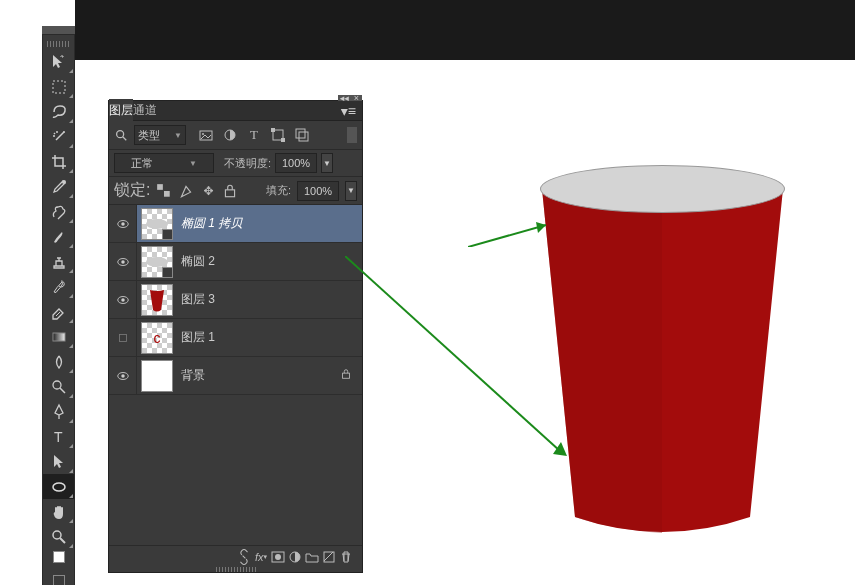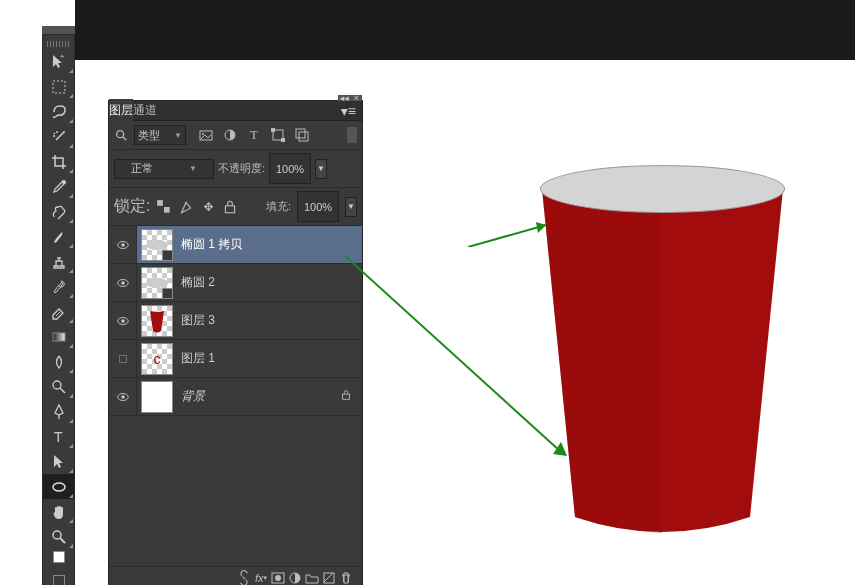--- a/index.html
+++ b/index.html
@@ -29,30 +29,30 @@
   .panel-menu { margin-left: auto; padding: 0 6px; cursor: pointer; color:#ccc; font-size:14px; line-height:14px; }
   .filterbar { display:flex; align-items:center; padding:4px 5px; gap:6px; border-bottom:1px solid #2a2a2a; }
   .search-ico { width:14px; height:14px; display:flex; align-items:center; justify-content:center; }
   .type-select { flex:0 0 52px; height:20px; background:#333; border:1px solid #222; display:flex; align-items:center; justify-content:space-between; padding:0 3px; font-size:11px; cursor:pointer; }
   .type-select .dd { font-size:8px; color:#999; }
   .filter-icons { display:flex; gap:8px; margin-left:6px; }
   .filter-icons .fi { width:16px; height:16px; display:flex; align-items:center; justify-content:center; cursor:pointer; }
   .filter-toggle { margin-left:auto; width:10px; height:16px; background:#555; cursor:pointer; }
   .blendrow { display:flex; align-items:center; padding:3px 5px; gap:4px; border-bottom:1px solid #2a2a2a; }
   .blend-select { flex:0 0 100px; height:20px; background:#333; border:1px solid #222; display:flex; align-items:center; justify-content:space-between; padding:0 16px; font-size:11px; cursor:pointer; }
-  .op-label { font-size:11px; color:#bbb; }
-  .op-val { width:42px; height:31px; background:#333; border:1px solid #222; display:flex; align-items:center; justify-content:center; font-size:11px; cursor:pointer; }
+  .op-label { font-size:11px; color:#bbb; margin-left:6px; }
+  .op-val { width:42px; height:20px; background:#333; border:1px solid #222; display:flex; align-items:center; justify-content:center; font-size:11px; cursor:pointer; }
   .op-dd { width:12px; height:20px; background:#444; border:1px solid #222; display:flex; align-items:center; justify-content:center; font-size:8px; cursor:pointer; }
   .lockrow { display:flex; align-items:center; padding:3px 5px; gap:6px; border-bottom:1px solid #2a2a2a; }
   .lock-label { font-size:16px; color:#bbb; }
   .lock-icons { display:flex; gap:6px; }
   .lock-icons .li { width:16px; height:16px; display:flex; align-items:center; justify-content:center; cursor:pointer; font-size:12px; color:#bbb; }
   .layers { background:#3a3a3a; }
   .layer { display:flex; align-items:center; height:38px; border-bottom:1px solid #2d2d2d; }
-  .layer.selected .layer-body { background:#5a6e8c; color:#fff; }
+  .layer.selected .layer-body { background:#5a6e8c; color:#fff;font-style:italic; }
   .vis-col { width:28px; display:flex; align-items:center; justify-content:center; border-right:1px solid #2d2d2d; height:100%; cursor:pointer; }
   .eye { width:14px; height:14px; }
   .layer-body { flex:1; display:flex; align-items:center; height:100%; padding-left:4px; gap:8px; cursor:pointer; }
   .thumb { width:32px; height:32px; background:#fff; border:1px solid #888; display:flex; align-items:center; justify-content:center; overflow:hidden; }
   .thumb.checker { background-image: linear-gradient(45deg,#ccc 25%,transparent 25%,transparent 75%,#ccc 75%),linear-gradient(45deg,#ccc 25%,#fff 25%,#fff 75%,#ccc 75%); background-size:10px 10px; background-position:0 0,5px 5px; }
   .thumb-badge { position:relative; }
   .thumb-badge::after { content:""; position:absolute; right:-2px; bottom:-2px; width:10px; height:10px; background:#3a3a3a; border:1px solid #888; }
   .layer-name { font-size:12px; }
   .layer-lock { margin-left:auto; margin-right:10px; font-size:12px; color:#bbb; }
   .layers-empty { height:150px; }
@@ -483,21 +483,21 @@
       </div>
       <div class="layer">
         <div class="vis-col">
           <svg class="eye" viewBox="0 0 16 16">
             <ellipse cx="8" cy="8" rx="6" ry="4" fill="none" stroke="#ccc"></ellipse>
             <circle cx="8" cy="8" r="2" fill="#ccc"></circle>
           </svg>
         </div>
         <div class="layer-body">
           <div class="thumb"></div>
-          <span class="layer-name" style="font-style:italic;">背景</span>
+          <span class="layer-name" style="">背景</span>
           <span class="layer-lock"><svg width="12" height="12" viewBox="0 0 14 14">
               <rect x="3" y="6" width="8" height="6" fill="none" stroke="#bbb"></rect>
               <path d="M5 6 V4 a2 2 0 0 1 4 0 V6" fill="none" stroke="#bbb"></path>
             </svg></span>
         </div>
       </div>
     </div>
   <div class="layers-empty"></div>
   <div class="panel-footer">
     <div class="pf-btn">

